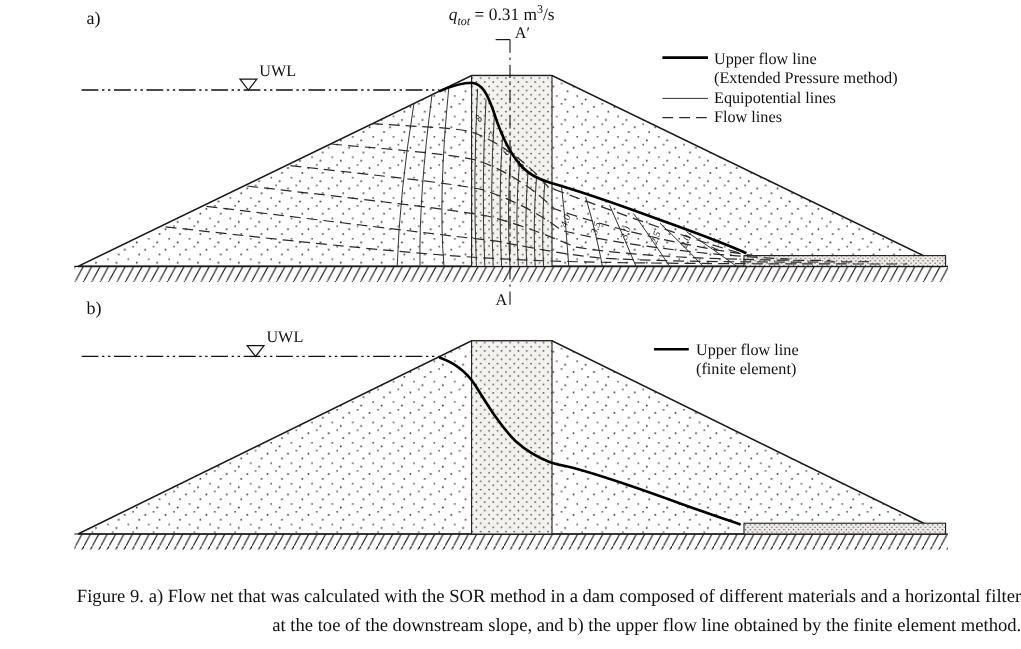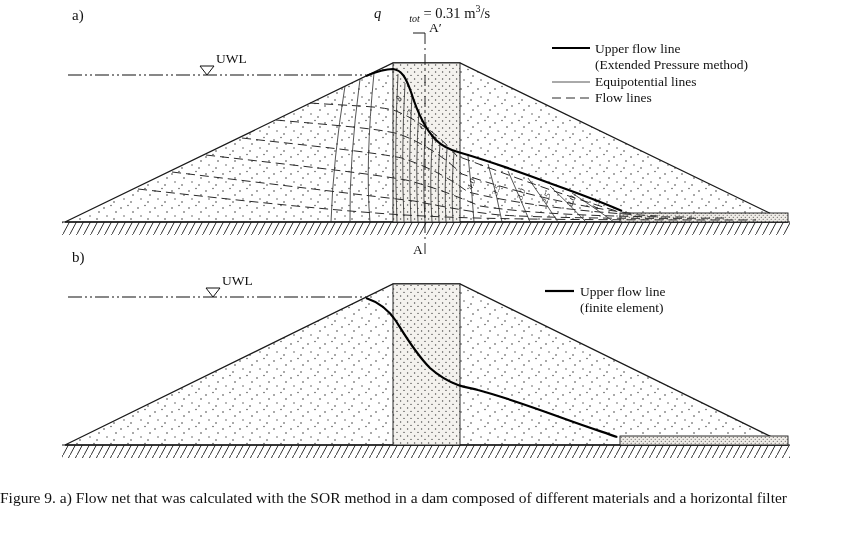--- a/index.html
+++ b/index.html
@@ -3,24 +3,24 @@
 <meta charset="utf-8">
 <style>
   html,body { margin:0; padding:0; background:#ffffff; }
   .stage { position:relative; width:851px; height:541px; background:#fff;
            font-family:"Liberation Serif", serif; overflow:hidden; }
   .stage svg { position:absolute; top:0; left:0; }
 
   .qtot-label { position:absolute; left:374px; top:3px; font-size:14.5px; color:#111;
                 font-family:"Liberation Serif", serif; white-space:nowrap; }
   .qtot-label .it { font-style:italic; }
-  .qtot-label sub { font-size:10px; font-style:italic;padding-left:28px; }
+  .qtot-label sub { font-size:10px; font-style:italic; }
   .qtot-label sup { font-size:10px; }
 
-  .caption { position:absolute; top:486px; left:0; width:851px; text-align:left;
+  .caption { position:absolute; top:486px; left:0; width:851px; text-align:right;
              font-size:15.5px; color:#111; line-height:1.55; }
 
   
   text { font-family:"Liberation Serif", serif; fill:#111; }
   .t15 { font-size:15px; }
   .t13 { font-size:13.5px; }
   .eqnum { font-size:8.5px; font-style:italic; fill:#222; }
 
   
   .outline { fill:url(#dots); stroke:#1a1a1a; stroke-width:1.3; }
@@ -147,15 +147,16 @@
 
     <line x1="545" y1="291" x2="574" y2="291" class="thick"></line>
     <text x="580" y="296" class="t13">Upper flow line</text>
     <text x="580" y="312" class="t13">(finite element)</text>
   </svg>
 
   <div class="qtot-label"><span class="it">q</span><sub>tot</sub><span> = 0.31 m</span><sup>3</sup><span>/s</span></div>
 
   <div class="caption">
     <div>Figure 9. a) Flow net that was calculated with the SOR method in a dam composed of different materials and a horizontal filter</div>
+    <div>at the toe of the downstream slope, and b) the upper flow line obtained by the finite element method.</div>
   </div>
 
 </div>
 
 </body></html>

